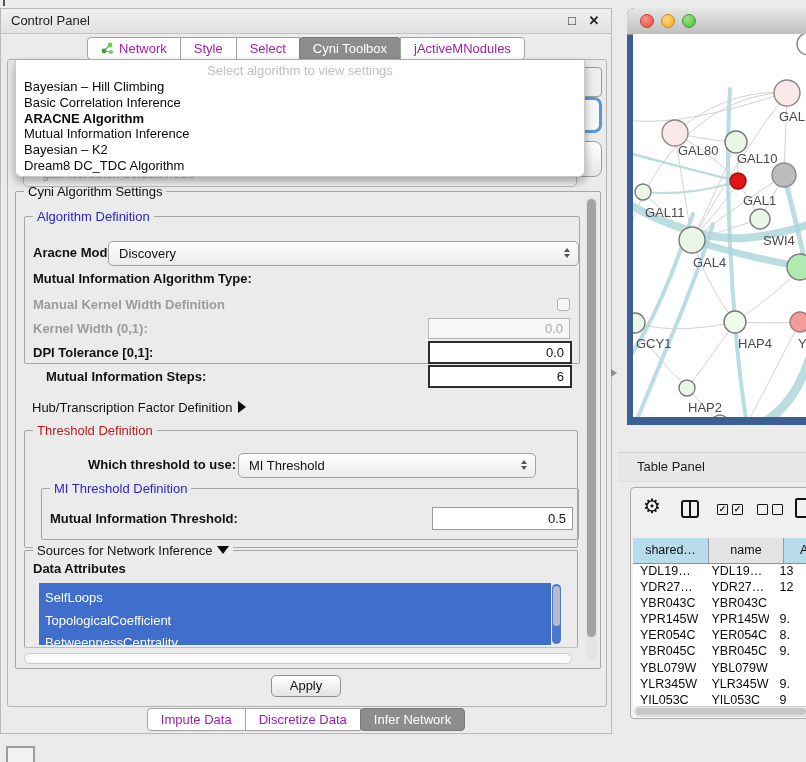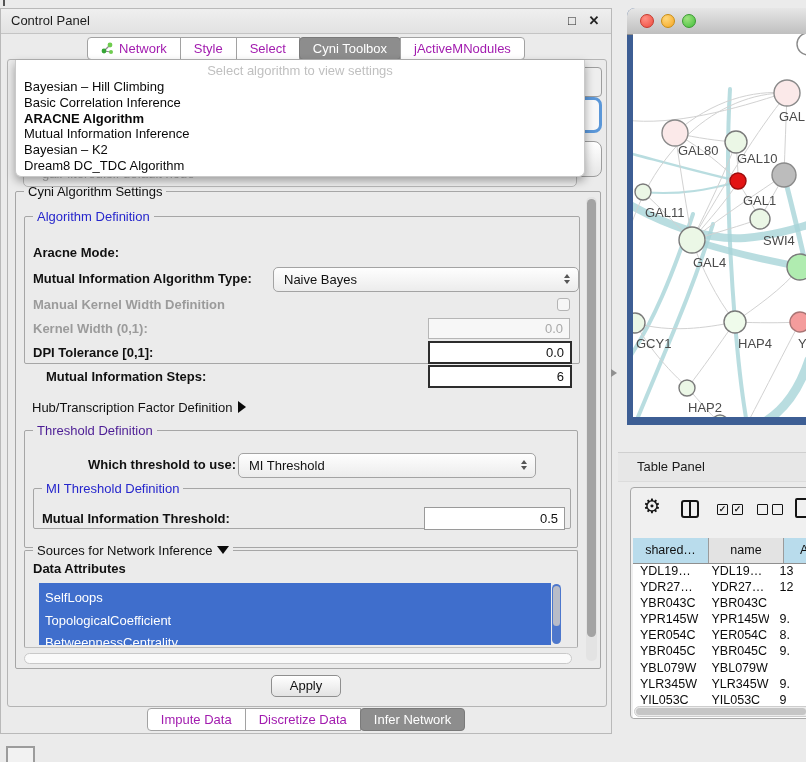--- a/index.html
+++ b/index.html
@@ -31,21 +31,21 @@
   
   .sliver{position:absolute;box-sizing:border-box;z-index:5;}
   
   .masked-combo{position:absolute;left:22px;top:152px;width:554px;height:26px;border:1px solid #b9b9b9;
         border-radius:5px;background:#f1f1f1;z-index:4;box-sizing:border-box;
         font-size:13px;line-height:24px;color:#ababab;padding-left:18px;}
   
   .fs{position:absolute;border:1px solid #a6a6a6;border-radius:2px;box-sizing:border-box;}
   .leg{position:absolute;top:-8px;left:8px;background:#ebebeb;padding:0 4px;font-size:13px;line-height:15px;color:#111;white-space:nowrap;}
   .leg.blue{color:#2626cc;}
-  .leg.green{color:#4c1d95;}
+  .leg.green{color:#b91c1c;}
   .lbl{position:absolute;font-size:13px;color:#111;white-space:nowrap;}
   .b{font-weight:bold;}
   .dim{color:#9b9b9b;font-weight:bold;}
   .combo{position:absolute;height:25px;border:1px solid #a3a3a3;border-radius:5px;
         background:linear-gradient(#fefefe,#ececec);font-size:13px;line-height:23px;
         padding-left:10px;box-sizing:border-box;color:#111;}
   .spin{position:absolute;right:8px;top:6px;}
   .spin i{display:block;width:0;height:0;border-left:3.5px solid transparent;border-right:3.5px solid transparent;}
   .spin .up{border-bottom:4.5px solid #555;margin-bottom:2px;}
   .spin .dn{border-top:4.5px solid #555;}
@@ -163,29 +163,29 @@
       <span class="leg">Cyni Algorithm Settings</span>
 
       <div class="vscroll" style="right:3px;top:5px;width:11px;height:464px;">
         <div class="vthumb" style="top:2px;height:438px;"></div>
       </div>
 
       <div class="fs" style="left:8px;top:24px;width:556px;height:148px;">
         <span class="leg blue">Algorithm Definition</span>
 
         <span class="lbl b" style="left:8px;top:28px;">Aracne Mode:</span>
-
-        <span class="lbl b" style="left:8px;top:54px;">Mutual Information Algorithm Type:</span>
-        <div class="combo" style="left:248px;top:50px;width:306px;">
-          <span>Naive Bayes</span>
+        <div class="combo" style="left:83px;top:24px;width:471px;">
+          <span>Discovery</span>
           <span class="spin">
               <i class="up"></i>
               <i class="dn"></i>
             </span>
         </div>
+
+        <span class="lbl b" style="left:8px;top:54px;">Mutual Information Algorithm Type:</span>
 
         <span class="lbl dim" style="left:8px;top:80px;">Manual Kernel Width Definition</span>
         <div class="cb" style="left:532px;top:81px;"></div>
 
         <span class="lbl dim" style="left:8px;top:104px;">Kernel Width (0,1):</span>
         <div class="tin dimmed" style="left:403px;top:101px;width:142px;height:21px;line-height:19px;">0.0</div>
 
         <span class="lbl b" style="left:8px;top:128px;">DPI Tolerance [0,1]:</span>
         <div class="tin focus" style="left:403px;top:124px;width:144px;height:23px;line-height:19px;">0.0</div>
 
@@ -202,21 +202,21 @@
 
         <span class="lbl b" style="left:63px;top:26px;">Which threshold to use:</span>
         <div class="combo" style="left:213px;top:22px;width:298px;">
           <span>MI Threshold</span>
           <span class="spin">
               <i class="up"></i>
               <i class="dn"></i>
             </span>
         </div>
 
-        <div class="fs" style="left:8px;top:57px;width:538px;height:41px;">
+        <div class="fs" style="left:16px;top:57px;width:538px;height:52px;">
           <span class="leg blue">MI Threshold Definition</span>
           <span class="lbl b" style="left:8px;top:22px;">Mutual Information Threshold:</span>
           <div class="tin" style="left:390px;top:18px;width:141px;height:23px;line-height:21px;border:1px solid #9a9a9a;">0.5</div>
         </div>
       </div>
 
       <div class="fs" style="left:8px;top:358px;width:554px;height:98px;border-bottom-color:#bdbdbd;">
         <span class="leg">
           <span>Sources for Network Inference</span><span class="tri-down"></span>
         </span>

